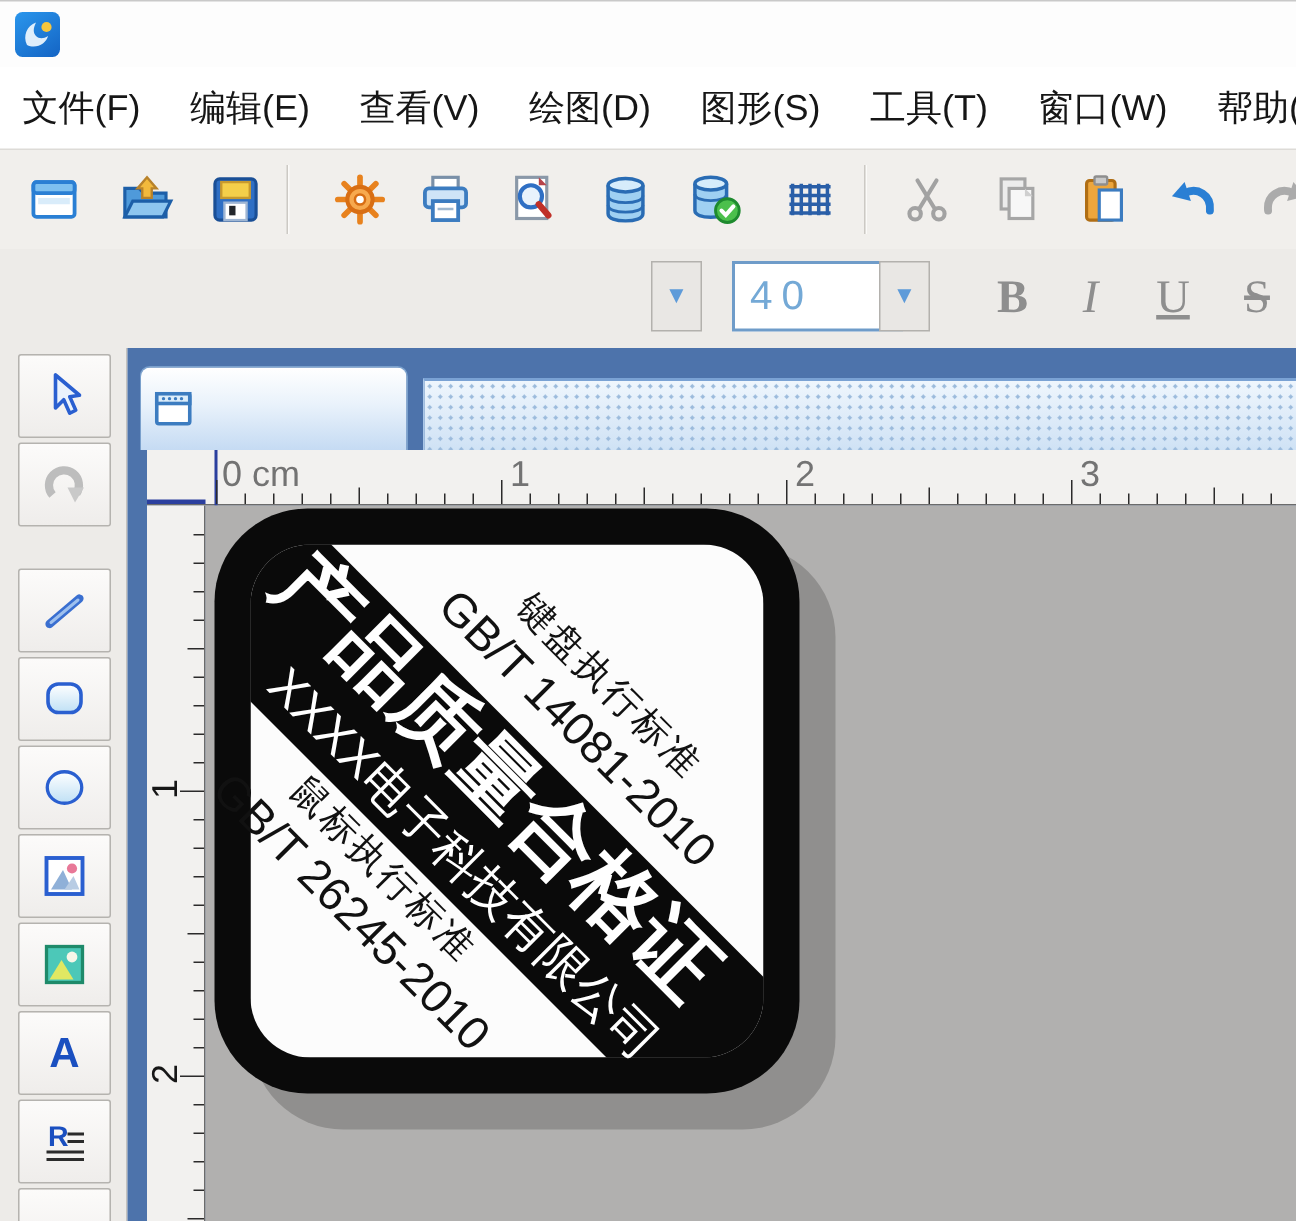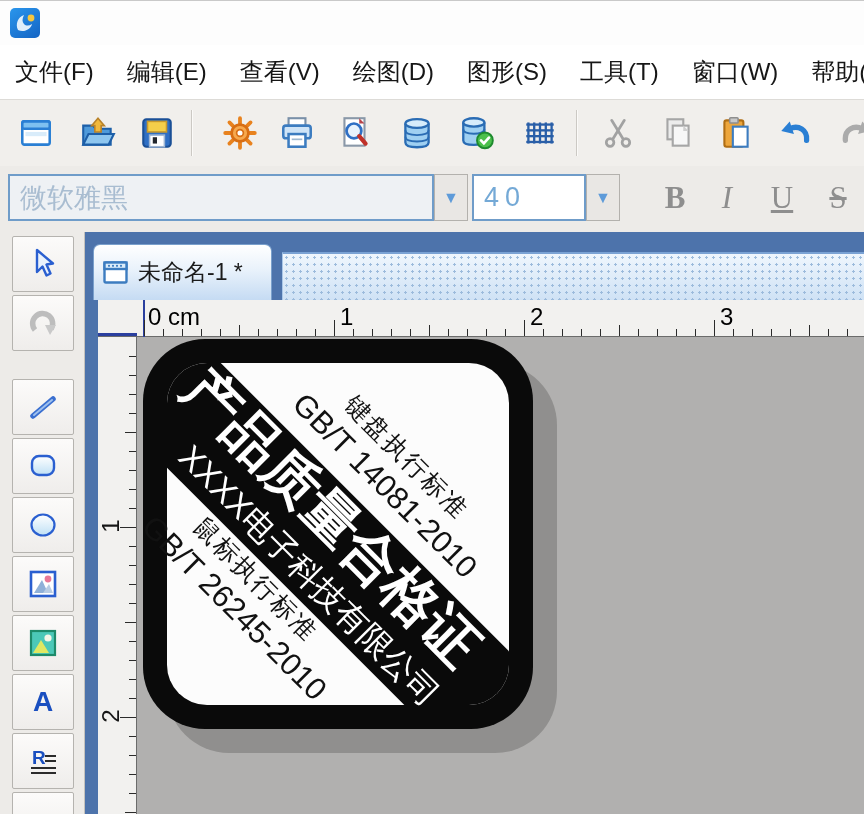--- a/index.html
+++ b/index.html
@@ -19,21 +19,21 @@
   
   .toolbar{position:absolute;left:0;top:100px;width:864px;height:66px;background:#f1efec;
            border-bottom:1px solid #d9d7d3}
   .tbtn{position:absolute;top:7px;width:46px;height:52px;display:flex;align-items:center;justify-content:center}
   .tsep{position:absolute;top:10px;width:0;height:46px;border-left:1px solid #ccc9c4;border-right:1px solid #fbfaf8}
   
   .fontbar{position:absolute;left:0;top:166px;width:864px;height:66px;background:#edebe8;border-bottom:1px solid #d9d7d3}
   .combo{position:absolute;top:8px;height:47px;border:2px solid #6f9cc9;box-sizing:border-box;
          font-family:"Liberation Sans",sans-serif;font-size:27px;padding:0 10px;outline:none}
   .combo.fontname{left:8px;width:426px;background:#eef1f4;color:#a9bdd1}
-  .combo.fontsize{left:472px;width:114px;background:#ffffff;color:#74a9d6;letter-spacing:6px}
+  .combo.fontsize{left:488px;width:114px;background:#ffffff;color:#74a9d6;letter-spacing:6px}
   .comboarrow{position:absolute;top:8px;width:34px;height:47px;background:#e9e7e4;border:1px solid #b3b1ad;
               box-sizing:border-box;color:#5e9bd9;font-size:16px;display:flex;align-items:center;justify-content:center}
   .stylebtn{position:absolute;top:9px;width:46px;height:46px;display:flex;align-items:center;justify-content:center;
             font-family:"Liberation Serif",serif;font-size:31px;color:#8e8e8e}
   
   .leftpanel{position:absolute;left:0;top:232px;width:85px;height:582px;background:#edebe8;
              border-right:1px solid #c4c2be;box-sizing:border-box}
   .toolbox-btn{position:absolute;left:12px;width:62px;height:56px;background:linear-gradient(#fcfbfa,#efedeb);
                border:1px solid #b5b3af;border-radius:2px;box-sizing:border-box;
                display:flex;align-items:center;justify-content:center}
@@ -48,21 +48,21 @@
             background-size:7px 7px,100% 100%;border-top:2px solid #7aa2d4;border-left:1px solid #aac7e8;box-sizing:border-box}
   
   .ruler-h{position:absolute;left:13px;top:68px;width:766px;height:37px;background:#f2f1ef;
            border-bottom:1px solid #6b6b6b;box-sizing:border-box}
   .ruler-v{position:absolute;left:13px;top:105px;width:39px;height:477px;background:#f2f1ef;
            border-right:1px solid #6b6b6b;box-sizing:border-box}
   .tick-h{position:absolute;bottom:0;width:1px;background:#2b2b2b}
   .tick-h.minor{height:7px}.tick-h.half{height:11px}.tick-h.major{height:16px}
   .tick-v{position:absolute;right:0;height:1px;background:#2b2b2b}
   .tick-v.minor{width:7px}.tick-v.half{width:11px}.tick-v.major{width:16px}
-  .hnum{position:absolute;top:3px;font-size:24px;color:#000000;white-space:nowrap}
+  .hnum{position:absolute;top:3px;font-size:24px;color:#737373;white-space:nowrap}
   .vnum{position:absolute;left:-1px;width:24px;height:24px;font-size:24px;color:#161616;
         text-align:center;transform:rotate(-90deg)}
   .marker-v{position:absolute;left:45px;top:0;width:2px;height:37px;background:#2b3f9e}
   .marker-h{position:absolute;left:13px;top:101px;width:39px;height:3px;background:#2b3f9e}
   
   .canvas{position:absolute;left:52px;top:105px;width:727px;height:477px;background:#b1b0af}
   svg text{font-family:"Liberation Sans",sans-serif}
 </style>
 </head>
 <body>
@@ -208,21 +208,20 @@
   </div>
   <div class="tbtn" style="left:834px">
     <svg width="38" height="38" viewBox="0 0 36 36">
       <path d="M7 25 C6 15 15 10 23 14" fill="none" stroke="#ababab" stroke-width="5" stroke-linecap="round"></path>
       <polygon points="23,7 31,16 19,19" fill="#ababab"></polygon>
     </svg>
   </div>
 </div>
 
 <div class="fontbar">
-  <input class="combo fontname" readonly="" value="微软雅黑" style="">
   <div class="comboarrow" style="left:434px">
     <span>▼</span>
   </div>
   <input class="combo fontsize" readonly="" value="40" style="">
   <div class="comboarrow" style="left:586px">
     <span>▼</span>
   </div>
   <div class="stylebtn" style="left:652px;font-weight:bold">B</div>
   <div class="stylebtn" style="left:704px;font-style:italic">I</div>
   <div class="stylebtn" style="left:759px;text-decoration:underline">U</div>
@@ -303,21 +302,20 @@
     <svg width="25" height="23" viewBox="0 0 25 23">
       <rect x="1.5" y="1.5" width="22" height="20" rx="1.5" fill="#ffffff" stroke="#3c7cc0" stroke-width="2.4"></rect>
       <rect x="1.5" y="1.5" width="22" height="6.5" fill="#dcedfa" stroke="#3c7cc0" stroke-width="2.4"></rect>
       <g fill="#3c7cc0">
           <circle cx="6" cy="4.8" r="1.1"></circle>
           <circle cx="10" cy="4.8" r="1.1"></circle>
       <circle cx="14" cy="4.8" r="1.1"></circle>
           <circle cx="18" cy="4.8" r="1.1"></circle>
         </g>
     </svg>
-    <span class="tablabel">未命名-1 *</span>
   </div>
   <div class="dotstrip"></div>
 
   <div class="ruler-h">
     <div class="marker-v"></div>
   <div class="tick-h major" style="left: 46px;"></div>
       <div class="tick-h minor" style="left: 65px;"></div>
       <div class="tick-h minor" style="left: 84px;"></div>
       <div class="tick-h minor" style="left: 103px;"></div>
       <div class="tick-h minor" style="left: 122px;"></div>

